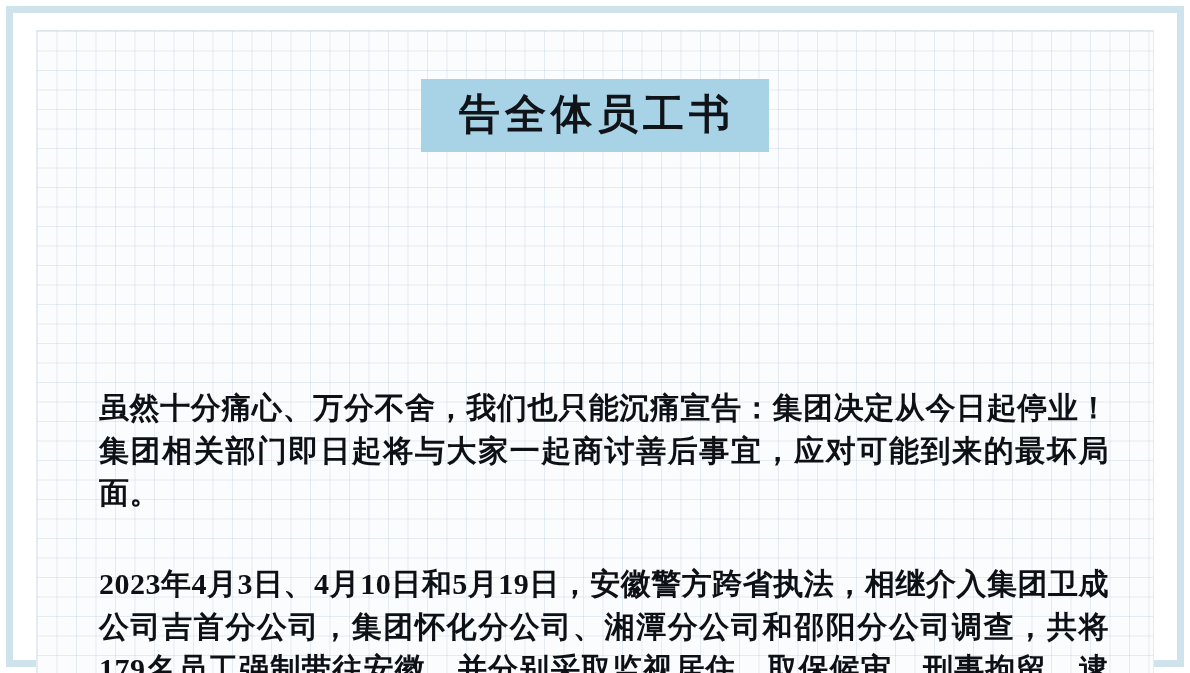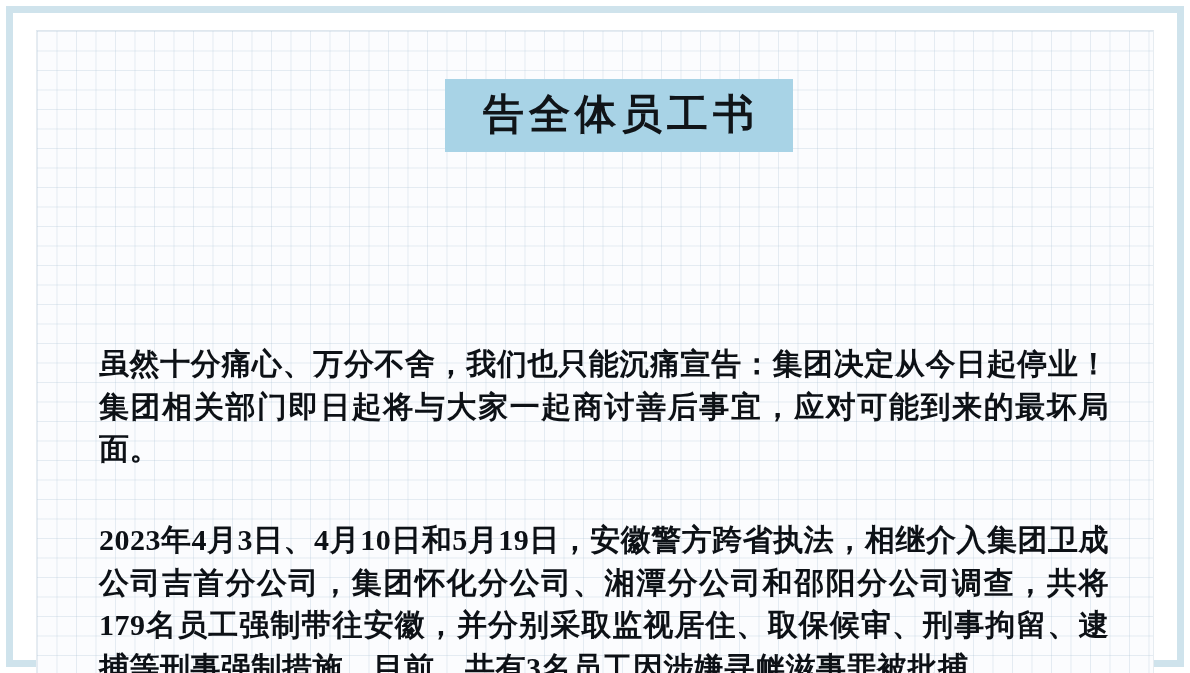--- a/index.html
+++ b/index.html
@@ -63,21 +63,20 @@
     padding: 0;
   }
 
   
   .title-wrap {
     position: absolute;
     left: 0;
     top: 48px;
     width: 100%;
     text-align: center;
-    padding-left: 24px;
   }
   .doc-title {
     display: inline-block;
     background: #a8d3e6;
     color: #101418;
     font-size: 41px;
     font-weight: bold;
     letter-spacing: 5px;
     padding: 12px 34px 14px 38px;
     line-height: 1.15;
@@ -98,20 +97,21 @@
     position: absolute;
     left: 62px;
     width: 1010px;
     font-size: 30px;
     line-height: 1.42;
     color: #0d1116;
     font-weight: bold;
     letter-spacing: 0.5px;
     text-align: justify;
     font-family: "Liberation Serif", "DejaVu Serif", serif;
+    margin-top: 44px;
   }
   .para-1 { top: 312px; }
   .para-2 { top: 488px; }
 </style>
 </head>
 <body>
 
 <div class="page-frame">
   <div class="frame-border"></div>
 

